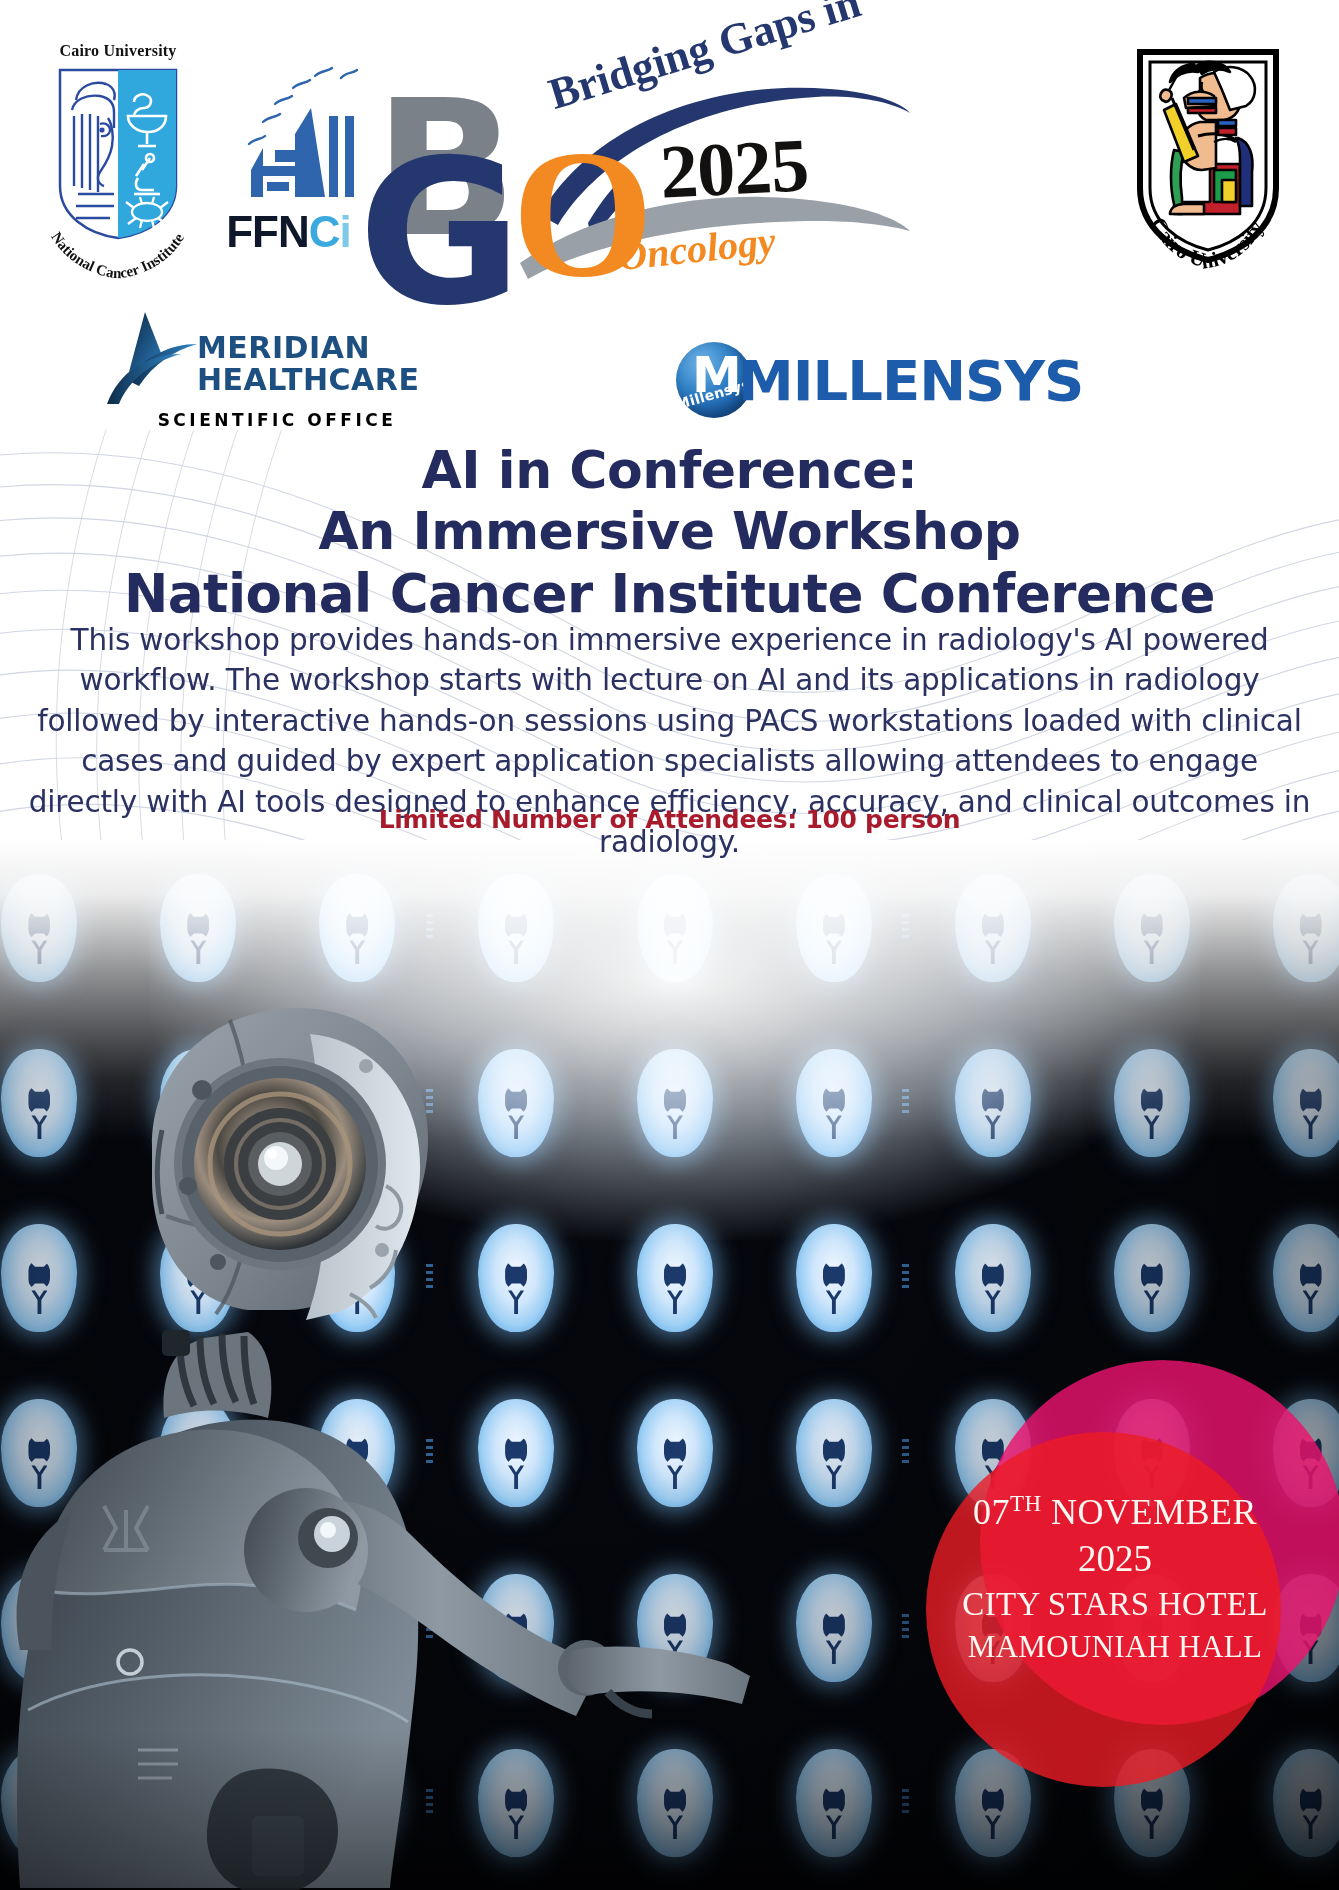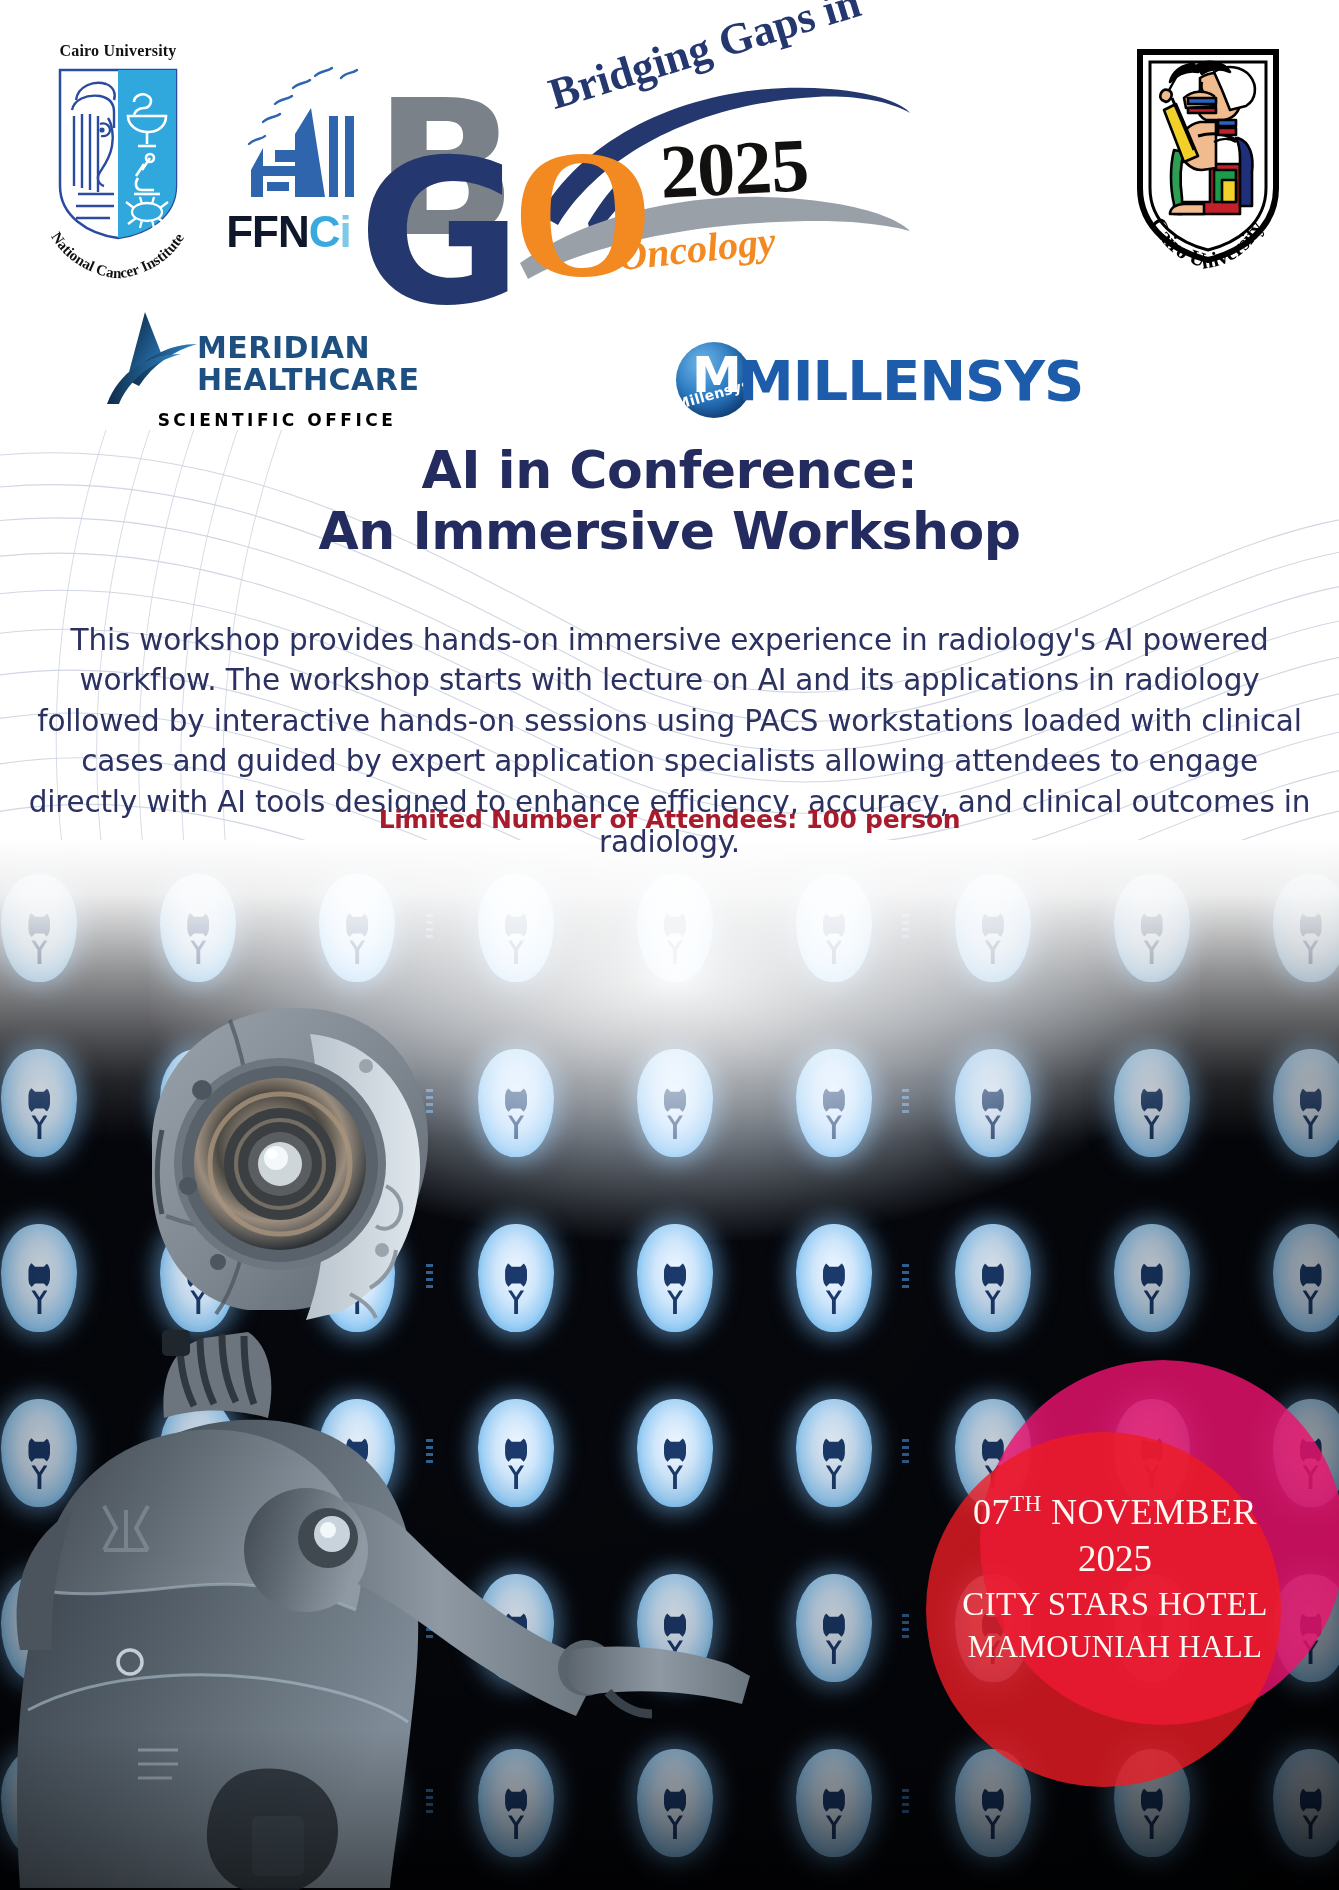--- a/index.html
+++ b/index.html
@@ -323,20 +323,21 @@
         <div class="mil-ribbon">
           <div class="mil-ribbon-t">Millensys</div>
         </div>
       </div>
       <div class="mil-word">MILLENSYS</div>
     </div>
 
     <div class="headline">
       <div class="ln ln1">AI in Conference:</div>
       <div class="ln ln2">An Immersive Workshop</div>
+      <div class="ln ln3">National Cancer Institute Conference</div>
     </div>
 
     <div class="body-copy">This workshop provides hands-on immersive experience in radiology's AI powered workflow. The workshop starts with lecture on AI and its applications in radiology followed by interactive hands-on sessions using PACS workstations loaded with clinical cases and guided by expert application specialists allowing attendees to engage directly with AI tools designed to enhance efficiency, accuracy, and clinical outcomes in radiology.</div>
     <div class="limited">Limited Number of Attendees: 100 person</div>
   </div>
 
   <div class="photo">
     <div class="mri-wall">
       <div class="mri-grid">
         <div class="slice-cell">

